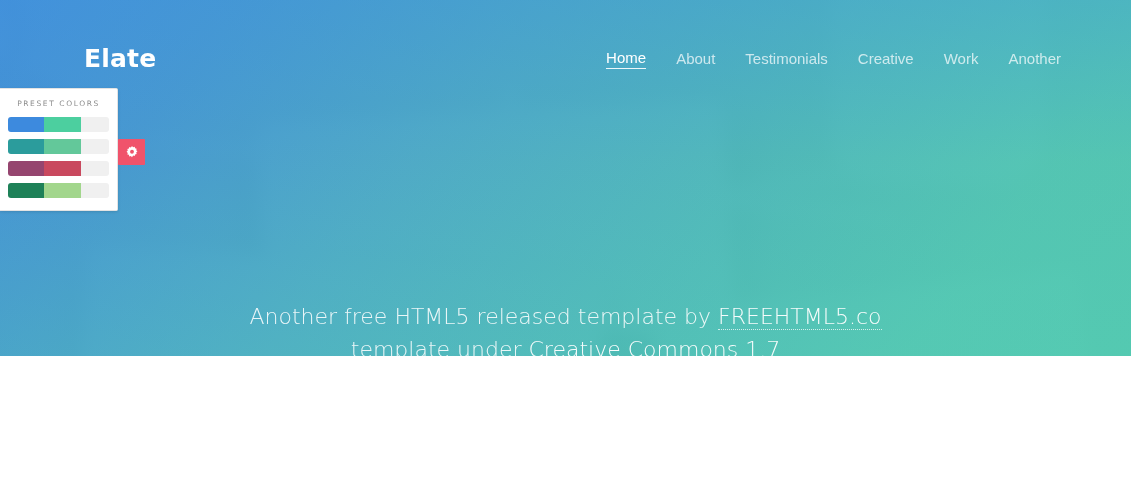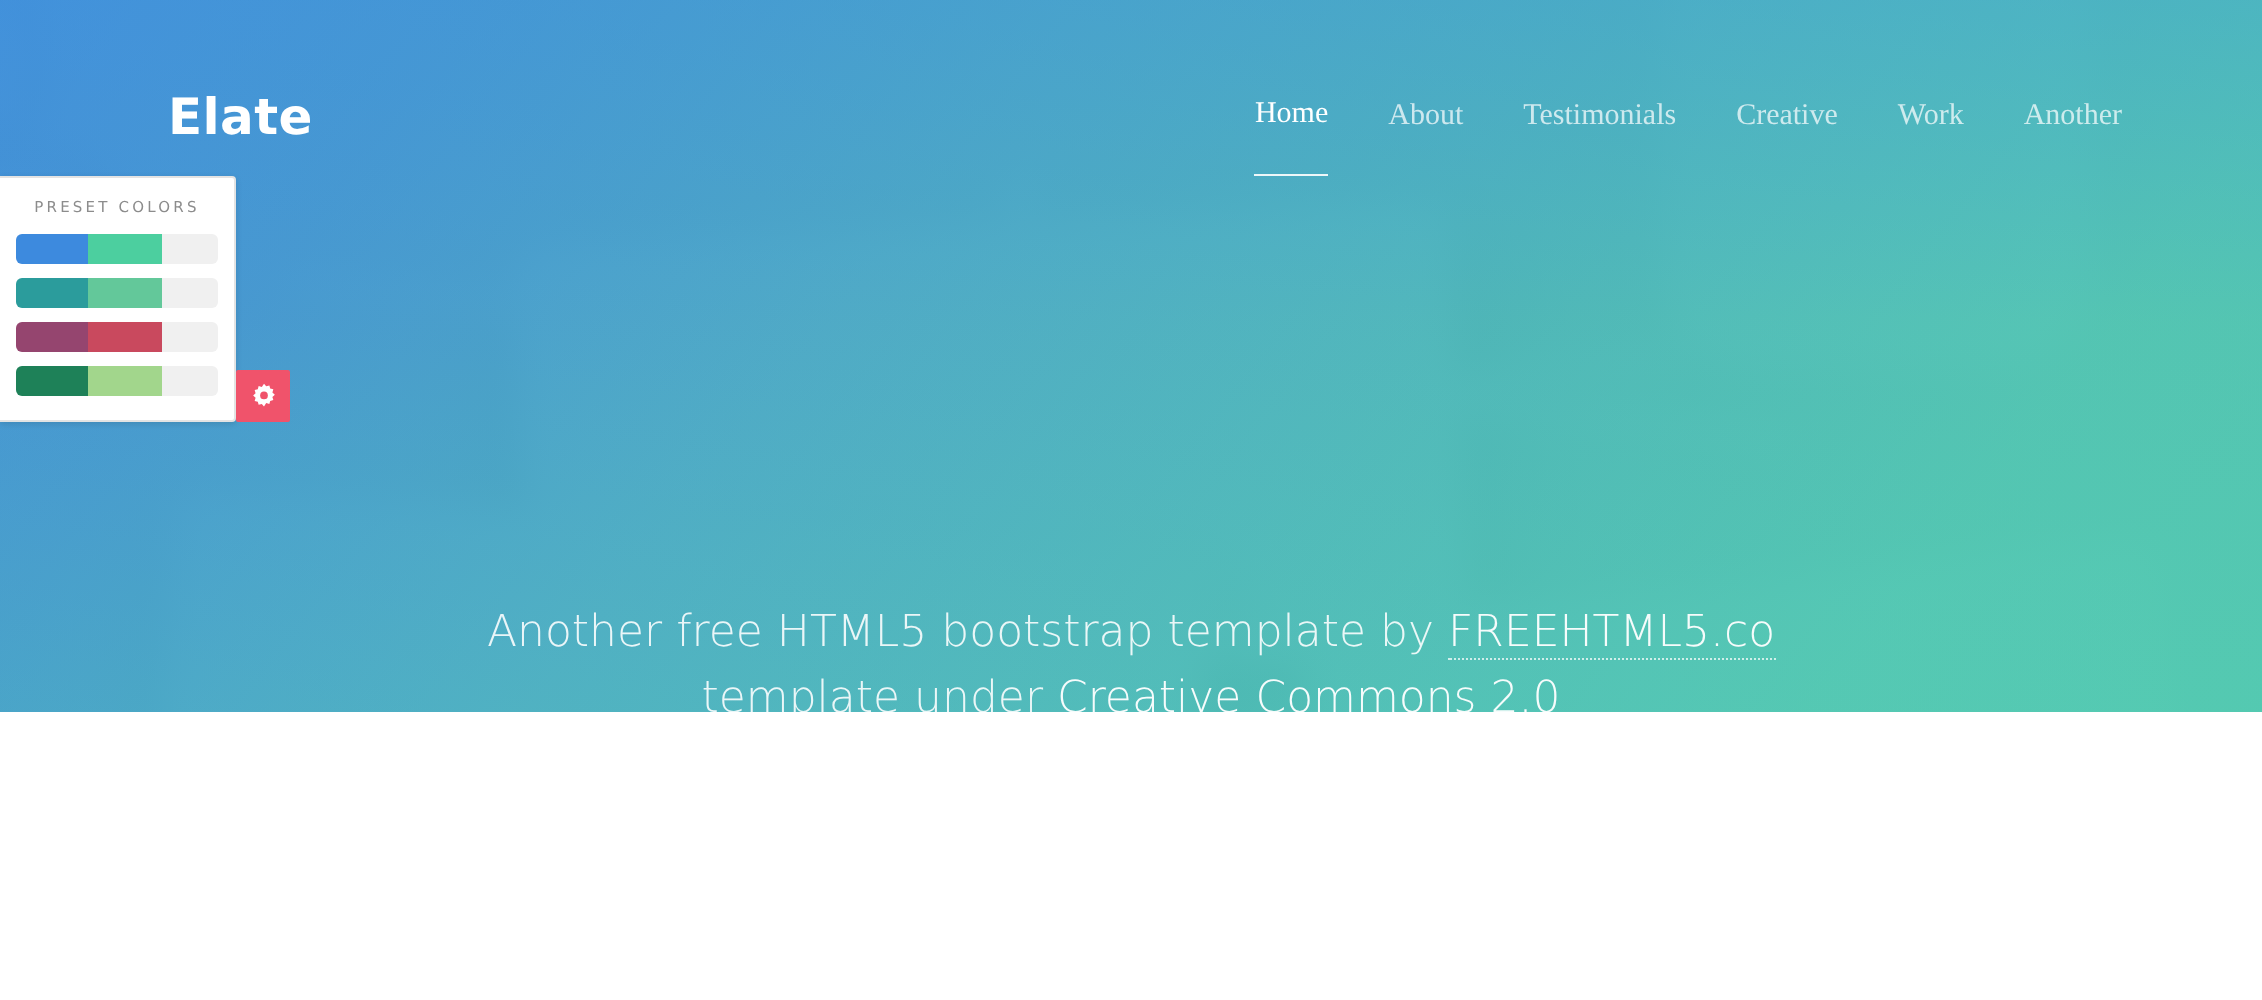--- a/index.html
+++ b/index.html
@@ -127,34 +127,34 @@
     display: flex;
     align-items: center;
     gap: 30px;
     margin-top: 4px;
   }
   .nav-link {
     color: rgba(255,255,255,0.72);
     font-size: 15px;
     line-height: 1.3;
     text-decoration: none;
-    padding-bottom: 19px;
-    font-family: Liberation Serif, serif;
+    padding-bottom: 0;
+    font-family: Liberation Sans, sans-serif;
     white-space: nowrap;
     cursor: pointer;
   }
   .nav-link.active {
     color: #ffffff;
     border-bottom: 1px solid rgba(255,255,255,0.9);
   }
 
   
   .color-panel-wrap {
     position: absolute; left: 0; top: 88px; z-index: 40;
-    display: flex; align-items: flex-end;
+    display: flex; align-items: center;
   }
   .color-panel {
     width: 118px;
     background: #ffffff;
     border: 1px solid #e3e3e3;
     border-left: none;
     border-radius: 0 2px 2px 0;
     padding: 10px 8px 12px 8px;
     box-shadow: 0 1px 3px rgba(0,0,0,0.12);
   }
@@ -290,18 +290,18 @@
         <svg width="14" height="14" viewBox="0 0 24 24" fill="#ffffff" aria-hidden="true">
           <path d="M12 1.6l1.9 2.1 2.7-.8.7 2.7 2.7.7-.8 2.7 2.1 1.9-2.1 1.9.8 2.7-2.7.7-.7 2.7-2.7-.8L12 20.9l-1.9-2.1-2.7.8-.7-2.7-2.7-.7.8-2.7L2.7 11.5l2.1-1.9-.8-2.7 2.7-.7.7-2.7 2.7.8L12 1.6z"></path>
           <circle cx="12" cy="11.5" r="3.3" fill="#f0536b"></circle>
         </svg>
       </span>
     </button>
   </div>
 
   <div class="hero">
     <div class="hero-sub">
-      <span>Another free HTML5 bootstrap template by </span><a href="#">FREEHTML5.co</a><br>
-      <span>template under </span><a href="#">Creative Commons 2.0</a>
+      <span>Another free HTML5 released template by </span><a href="#">FREEHTML5.co</a><br>
+      <span>template under </span><a href="#">Creative Commons 1.7</a>
     </div>
   </div>
 
 </div>
 
 </body></html>

